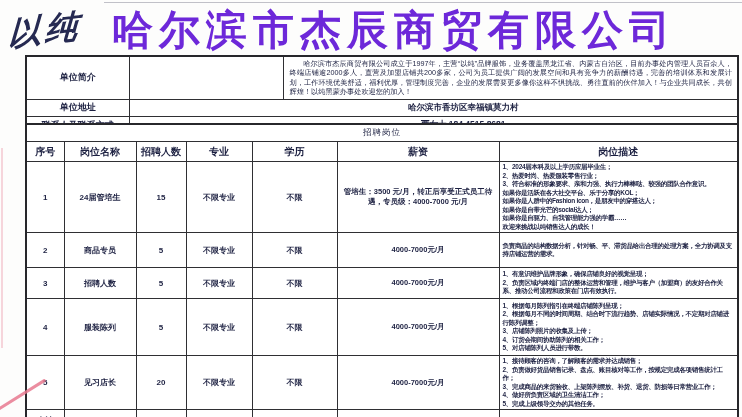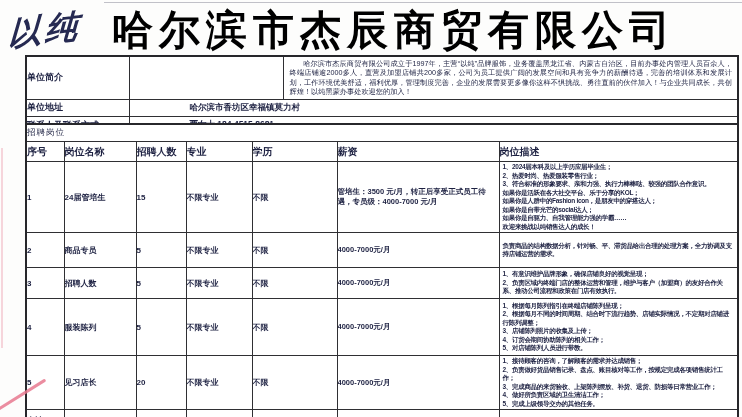--- a/index.html
+++ b/index.html
@@ -10,26 +10,26 @@
   }
   
   .hdr{position:absolute;left:0;top:0;width:742px;height:55px;}
   .logo{
     position:absolute;left:8px;top:8px;font-size:33px;font-weight:700;
     color:#262a52;font-family:"Liberation Serif","DejaVu Serif",serif;
     font-style:italic;transform:rotate(-7deg) skewX(-10deg);letter-spacing:4px;
   }
   .title{
     position:absolute;left:112px;top:3px;font-size:41px;font-weight:800;
-    letter-spacing:6px;color:#000000;white-space:nowrap;
+    letter-spacing:6px;color:#6d28d9;white-space:nowrap;
   }
   .top-hairline{position:absolute;left:104px;top:2px;width:638px;height:1px;background:#9a9aa5;opacity:.6;}
   
   table{border-collapse:collapse;table-layout:fixed;position:absolute;left:25px;background:#fff;}
-  td{border:1px solid #2f2f33;overflow:hidden;vertical-align:middle;padding:0;}
+  td{border:1px solid #2f2f33;overflow:hidden;vertical-align:middle;text-align:center;padding:0;}
   .info-tbl{top:55px;width:712px;border:2px solid #27272b;}
   .jobs-tbl{top:123px;width:712px;border:2px solid #27272b;}
   .lbl{font-size:9px;font-weight:700;}
   .intro{
     font-size:7.2px;line-height:9.4px;font-weight:400;text-align:justify;
     text-indent:1.9em;padding:2px 5px 2px 6px;vertical-align:middle;
   }
   .info-val{font-size:8.5px;font-weight:700;padding-left:60px;margin-top:12px;}
   .band{font-size:8.5px;font-weight:400;letter-spacing:1px;}
   .th{font-size:10px;font-weight:700;}

